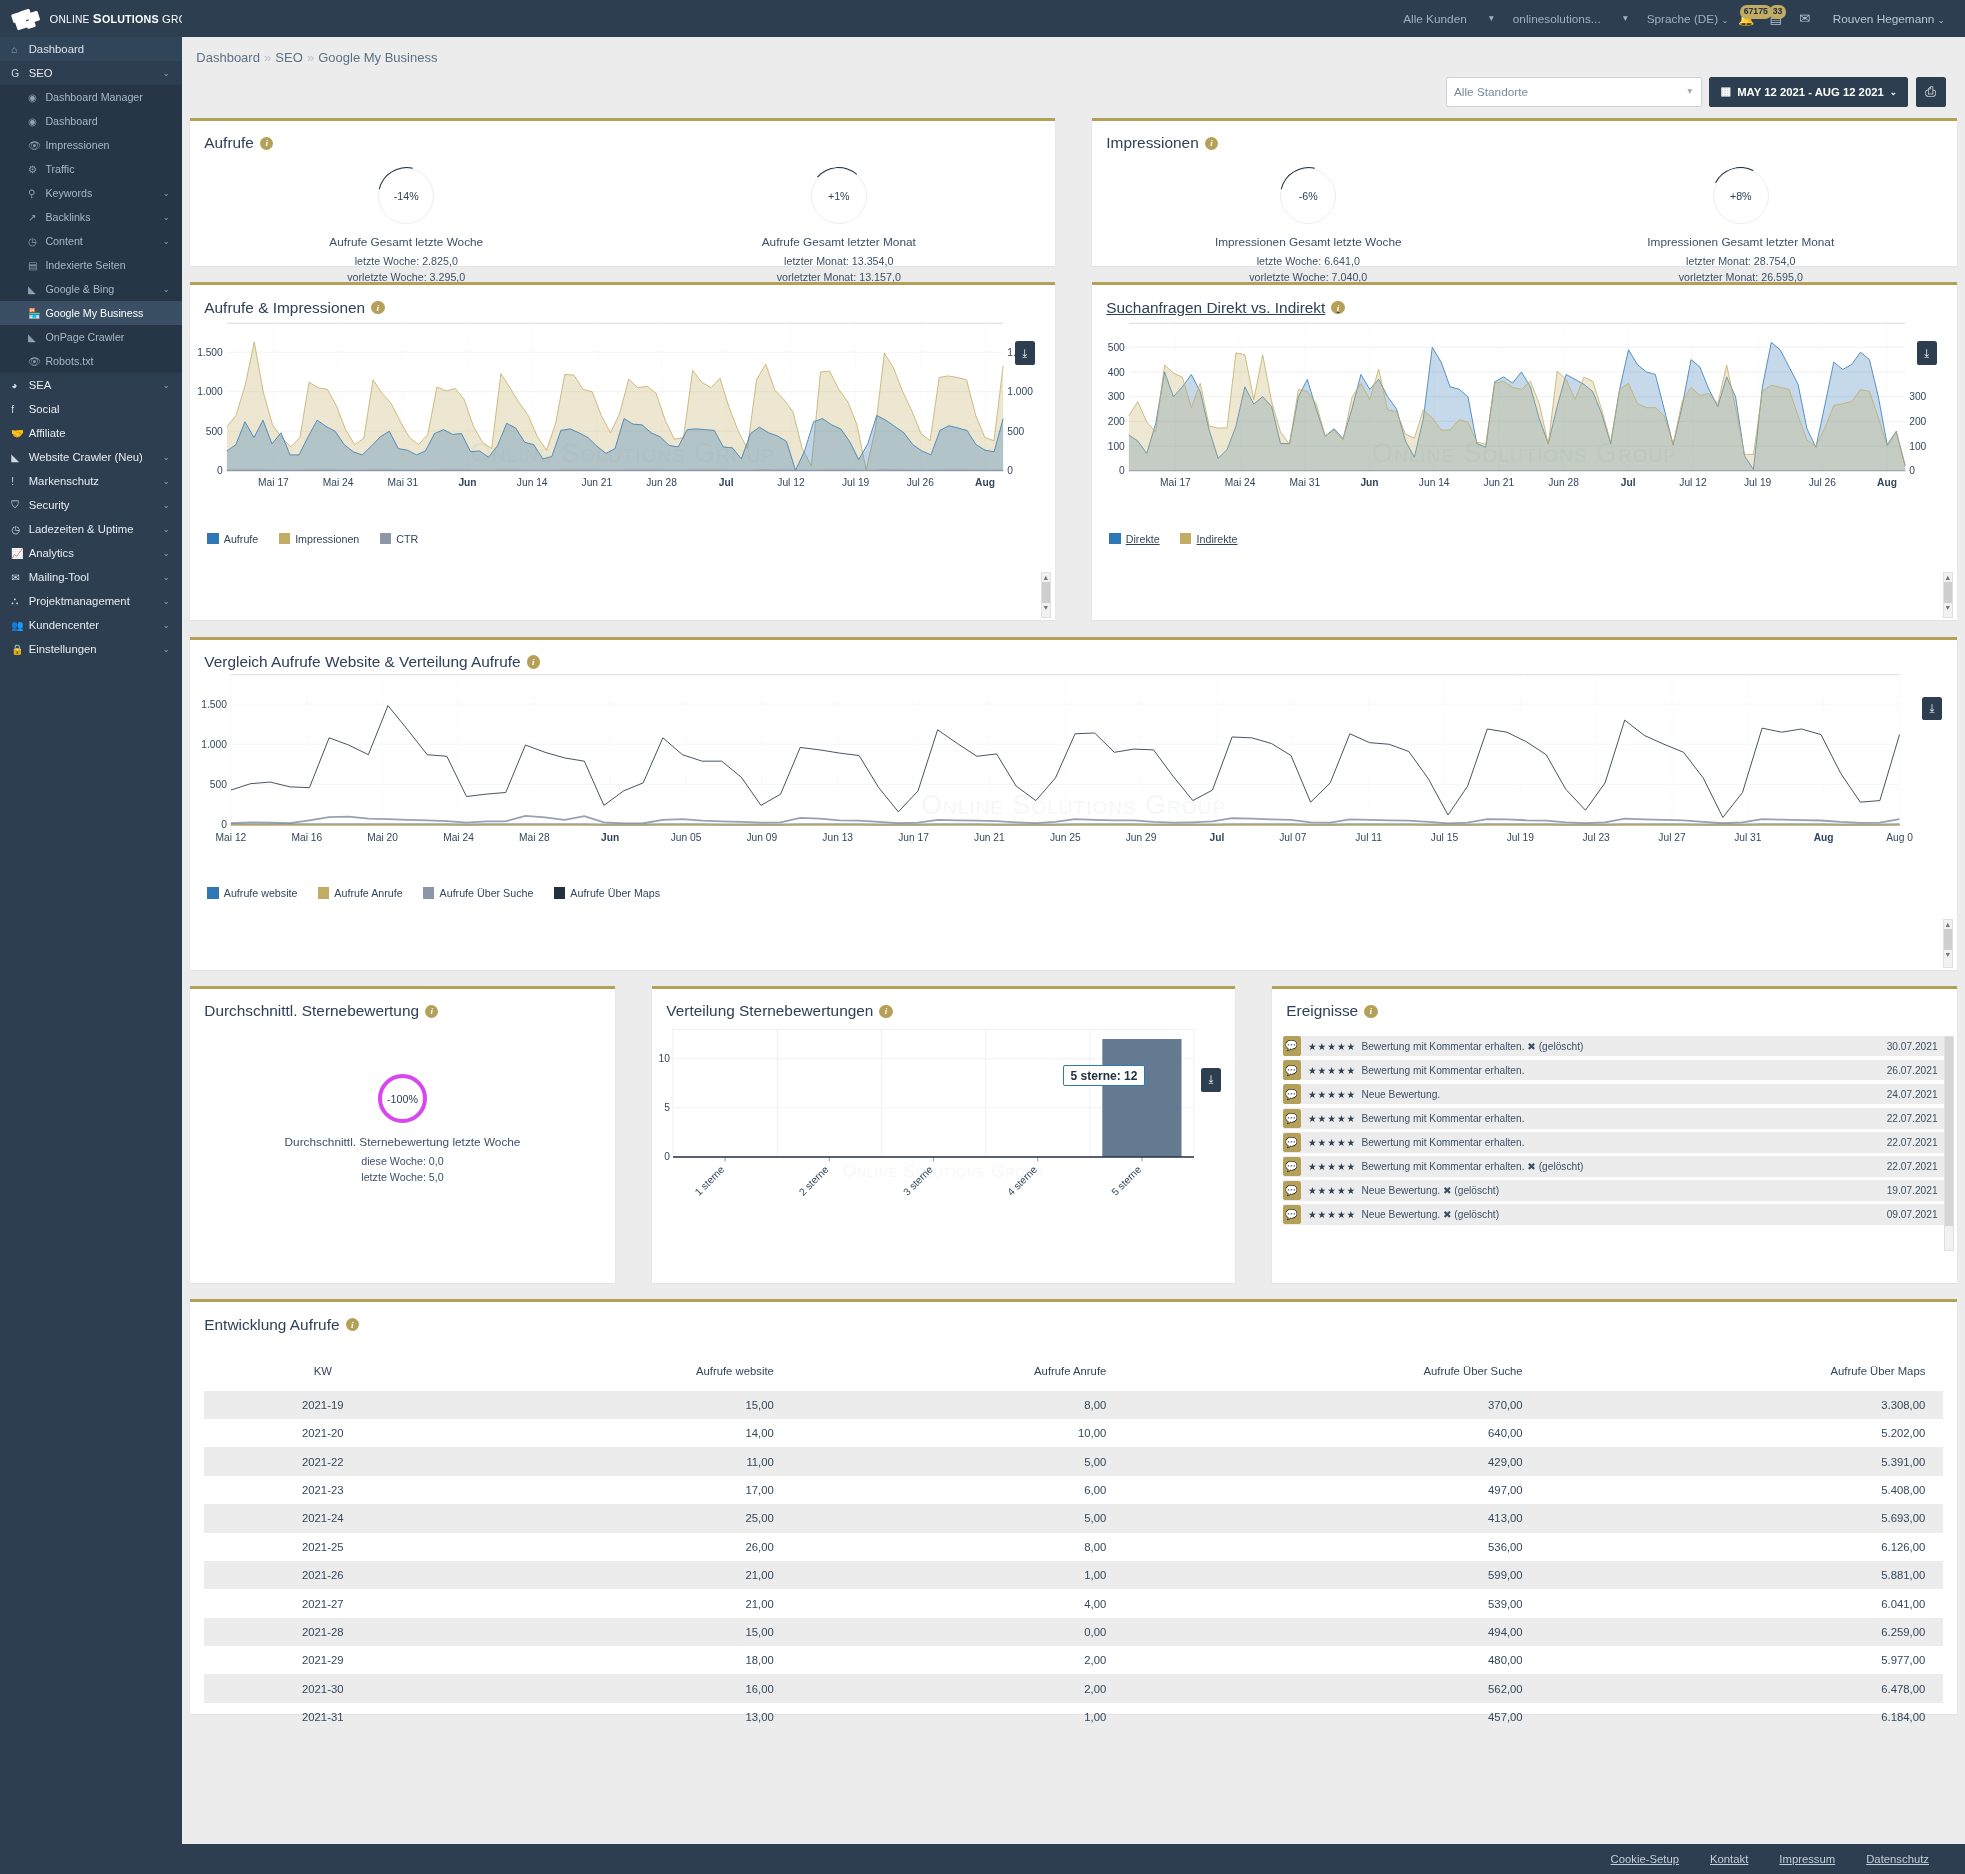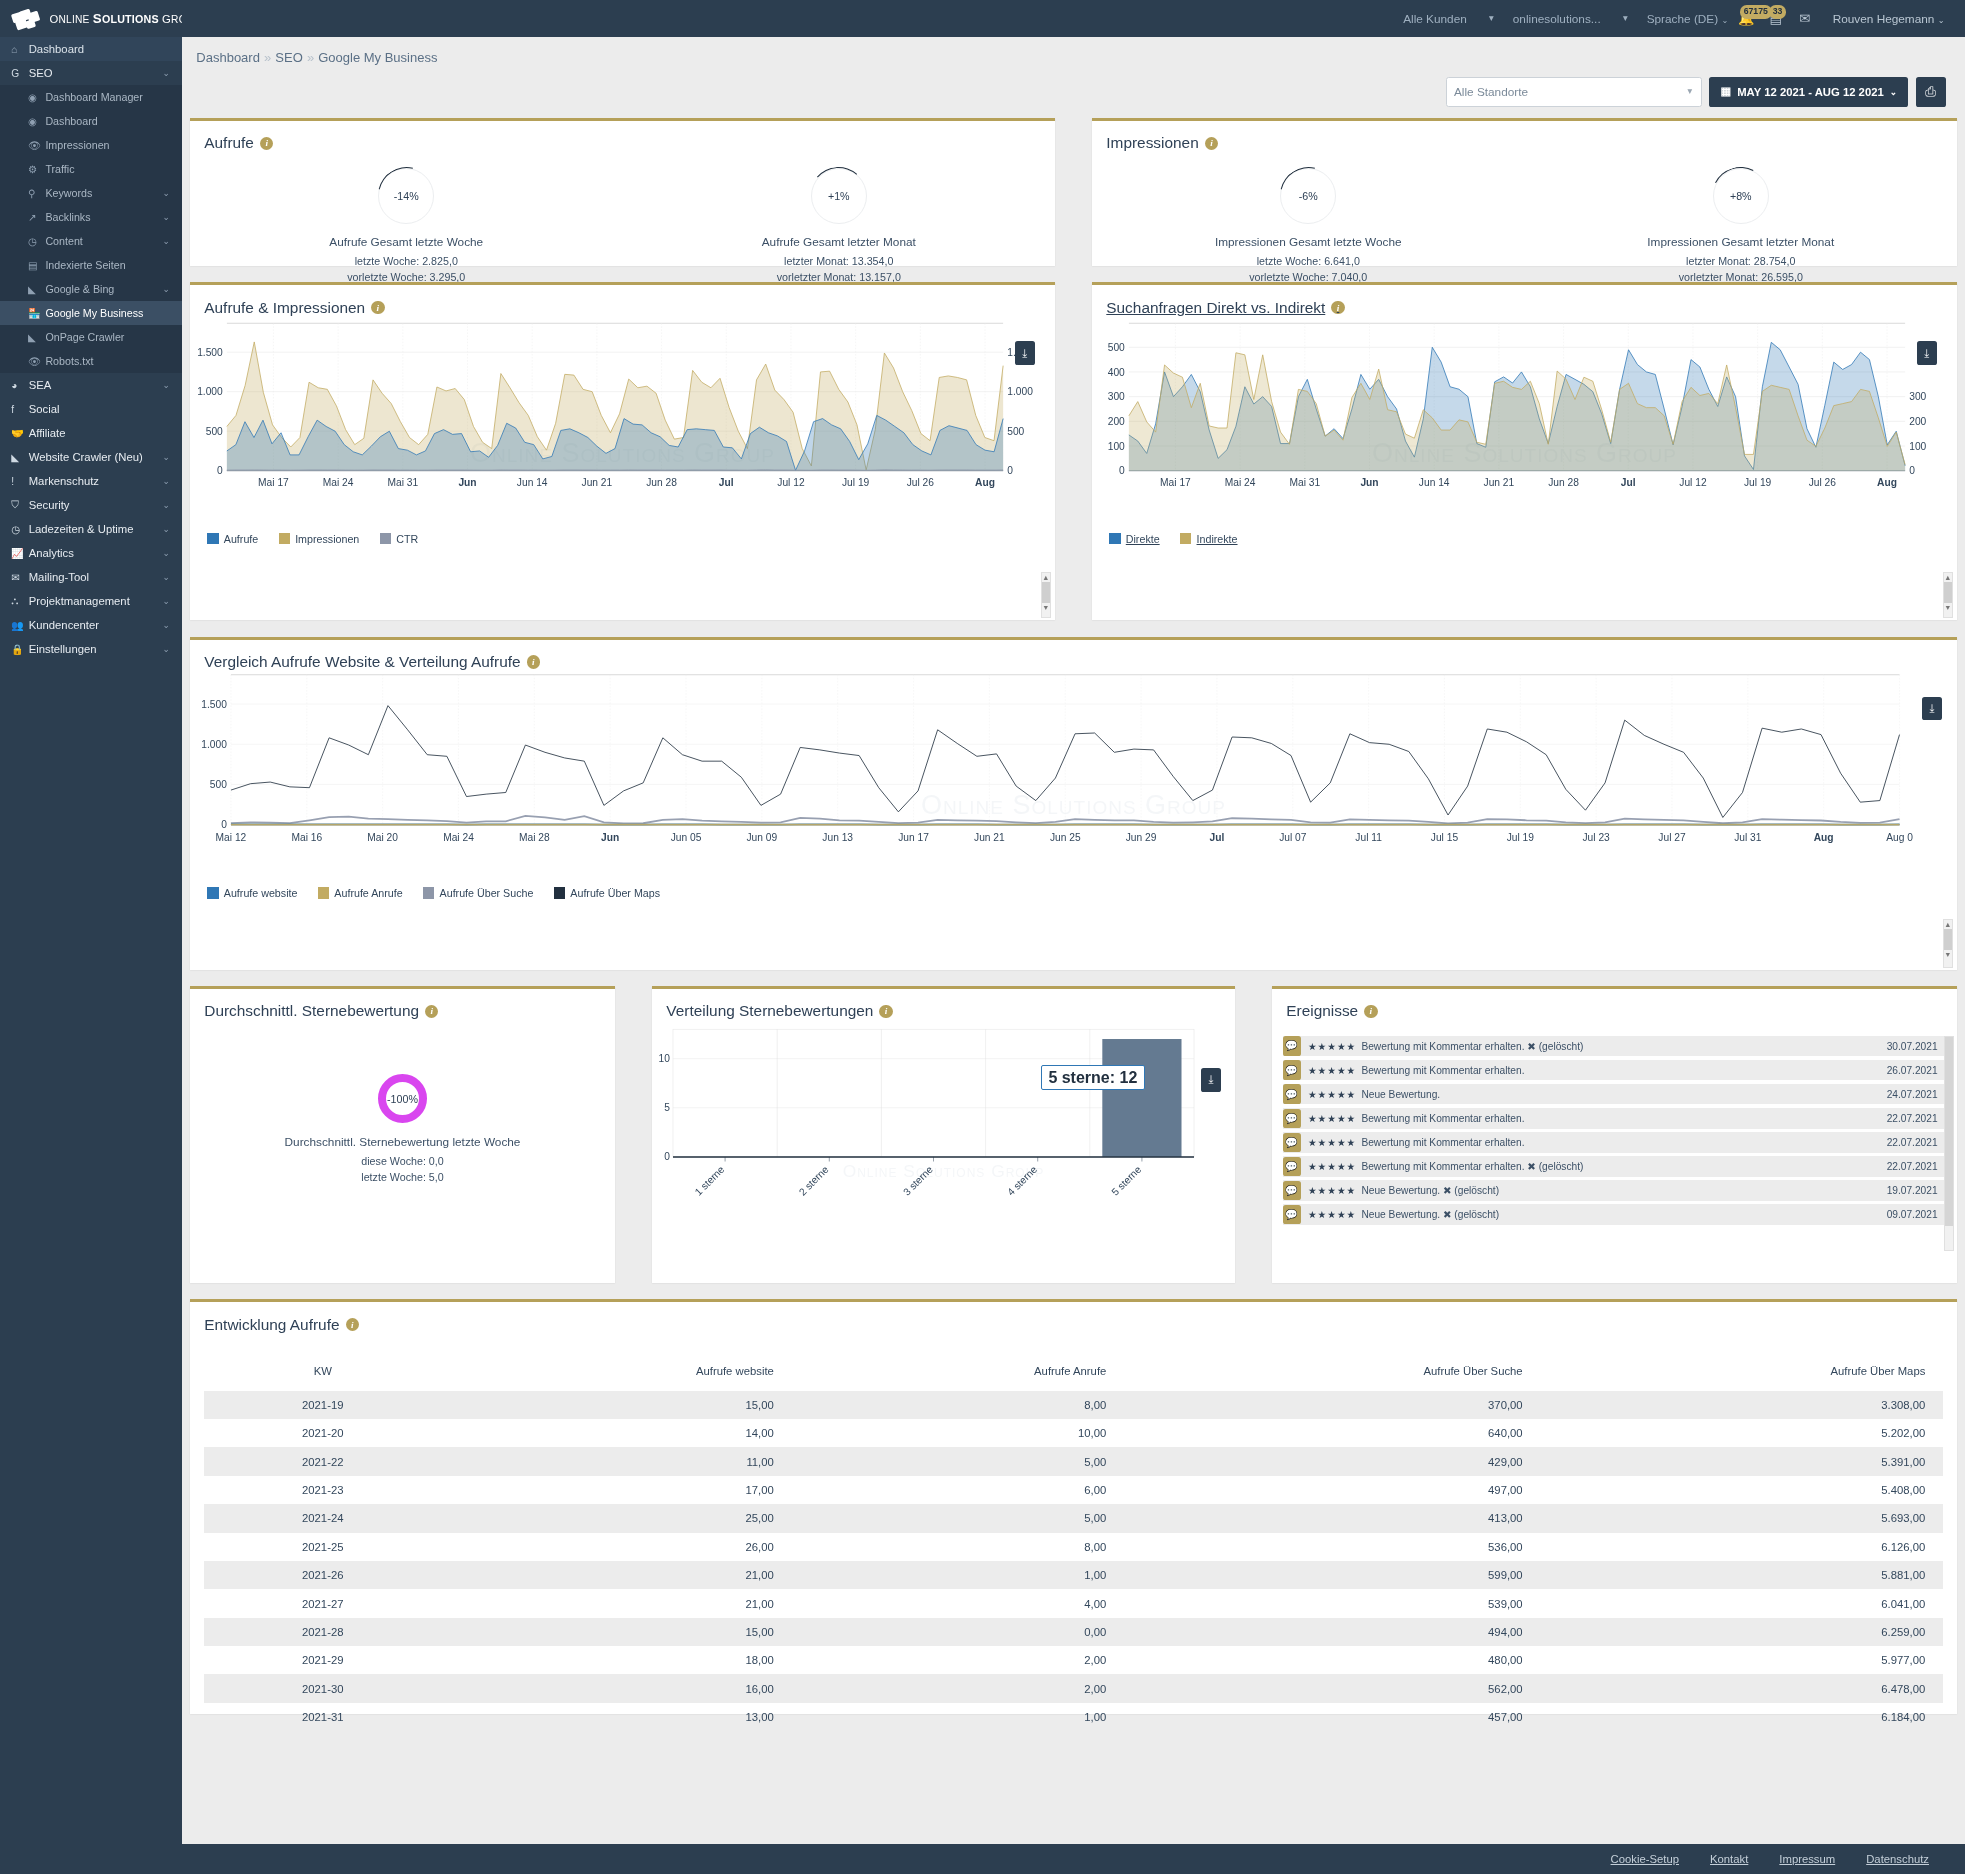--- a/index.html
+++ b/index.html
@@ -133,21 +133,21 @@
     display: flex; align-items: center; justify-content: center;
     font-size: 10.7px; color: #2f4156;
   }
   .gauge .arc {
     position: absolute; inset: -1.5px; border-radius: 50%;
     border: 1.5px solid transparent; border-top-color: #22303f;
   }
   .gauge.neg .arc { transform: rotate(-32deg); }
   .gauge.tiny .arc { transform: rotate(-4deg); border-top-color:#22303f;}
   .gauge.pos .arc { transform: rotate(-18deg); }
-  .gauge.big { width: 49px; height: 49px; border: 8px solid #d946ef; }
+  .gauge.big { width: 49px; height: 49px; border: 4px solid #d946ef; }
   .kpi-lbl { font-size: 11.8px; color: #3c5066; margin-bottom: 6.1px; }
   .kpi-sub { font-size: 10.7px; color: #3c5066; margin-bottom: 4.1px; }
 
   
   .chart-area { position: relative; padding: 0 0 0 0; }
   .dl-btn {
     position: absolute; background: #2c3e50; color: #fff; width: 19.4px;
     height: 23.5px; border-radius: 2.6px; display: flex; align-items: center;
     justify-content: center; font-size: 11.3px; cursor: pointer; z-index: 4;
   }
@@ -684,21 +684,21 @@
       </div>
     </div>
 
     <div class="card" style="width:583px;height:297px;">
       <div class="card-title">
         <span>Verteilung Sternebewertungen</span>
         <span class="info-i">i</span>
       </div>
       <div class="watermark" style="font-size:17.4px;top:62%;">Online Solutions Group</div>
       <div class="dl-btn" style="right:14.3px;top:79px;">⤓</div>
-      <div style="position:absolute;left:35px;top:76px;background:#fff;border:1px solid #2f77b5;border-radius:2px;padding:2.6px 6.7px;font-size:16px;font-weight:700;color:#22303f;z-index:3;left:auto;right:90px;">5 sterne: 12</div>
+      <div style="position:absolute;left:35px;top:76px;background:#fff;border:1px solid #2f77b5;border-radius:2px;padding:2.6px 6.7px;font-size:12px;font-weight:700;color:#22303f;z-index:3;left:auto;right:90px;">5 sterne: 12</div>
       <div class="chart-area">
         <svg id="svg-bar" width="563" height="189" viewBox="0 0 1100 370" style="font-size:26px">
             <rect x="40" y="18" width="1020" height="250" fill="none" stroke="#e2e2e2"></rect>
             <line x1="40" y1="268" x2="1060" y2="268" stroke="#e8e8e8" stroke-width="1"></line>
             <text x="34" y="275" text-anchor="end" class="ax-lbl">0</text>
             <line x1="40" y1="171.84615384615384" x2="1060" y2="171.84615384615384" stroke="#e8e8e8" stroke-width="1"></line>
             <text x="34" y="178.84615384615384" text-anchor="end" class="ax-lbl">5</text>
             <line x1="40" y1="75.69230769230768" x2="1060" y2="75.69230769230768" stroke="#e8e8e8" stroke-width="1"></line>
             <text x="34" y="82.69230769230768" text-anchor="end" class="ax-lbl">10</text>
             <line x1="142" y1="268" x2="142" y2="277" stroke="#9aa3ad" stroke-width="2"></line>

